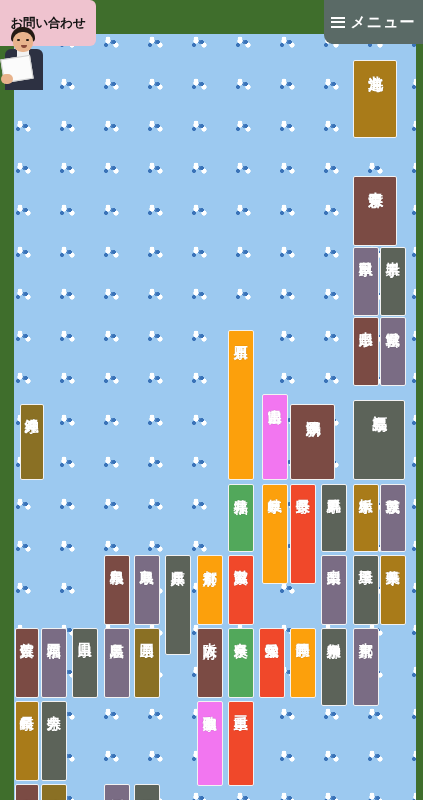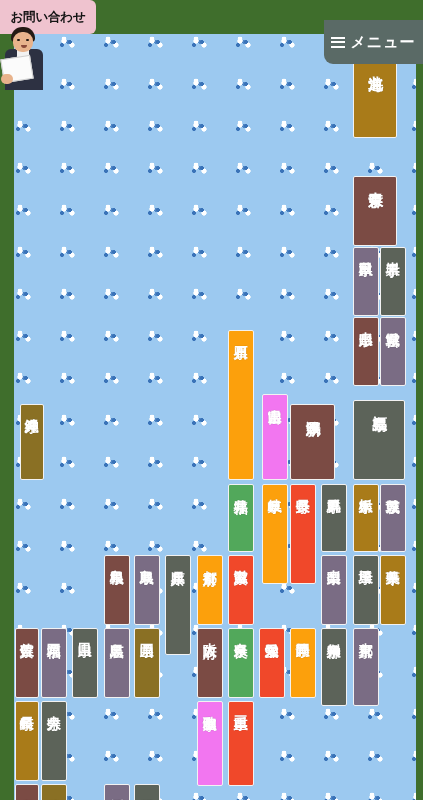--- a/index.html
+++ b/index.html
@@ -33,33 +33,32 @@
     background-size: 44px 42px, 44px 42px;
     background-position: 22px 20px, 22px 20px;
   }
 
   
   #topbar {
     position: absolute; left:0; top:0; width:423px; height:34px;
     background:#3f6e2c; z-index: 40;
   }
   #contact-tab {
-    position:absolute; left:0; top:0; width:96px; height:34px;
+    position:absolute; left:0; top:0; width:96px; height:46px;
     background:#efc3cf; border-radius:0 6px 6px 0;
     display:flex; align-items:center; justify-content:center;
     z-index: 46;
   }
   #contact-tab span { font-size:12.5px; color:#141414; font-weight:700; letter-spacing:-0.2px; }
 
   #menu-btn {
     position:absolute; right:0; top:0; width:99px; height:44px;
     background:#5a6a66; border-radius:0 0 0 9px;
     display:flex; align-items:center; justify-content:center; gap:5px;
     z-index: 46;
-    margin-top: 20px;
   }
   #menu-btn .bars { display:inline-flex; flex-direction:column; gap:2.5px; }
   #menu-btn .bars i { display:block; width:14px; height:2px; background:#fff; }
   #menu-btn span { font-size:15px; color:#ffffff; font-weight:700; letter-spacing:1px; }
 
   
   #avatar {
     position:absolute; left:2px; top:25px; width:44px; height:65px; z-index:45;
   }
   .av-hair{position:absolute;left:9px;top:2px;width:24px;height:15px;background:#241a14;border-radius:12px 12px 4px 4px;}

